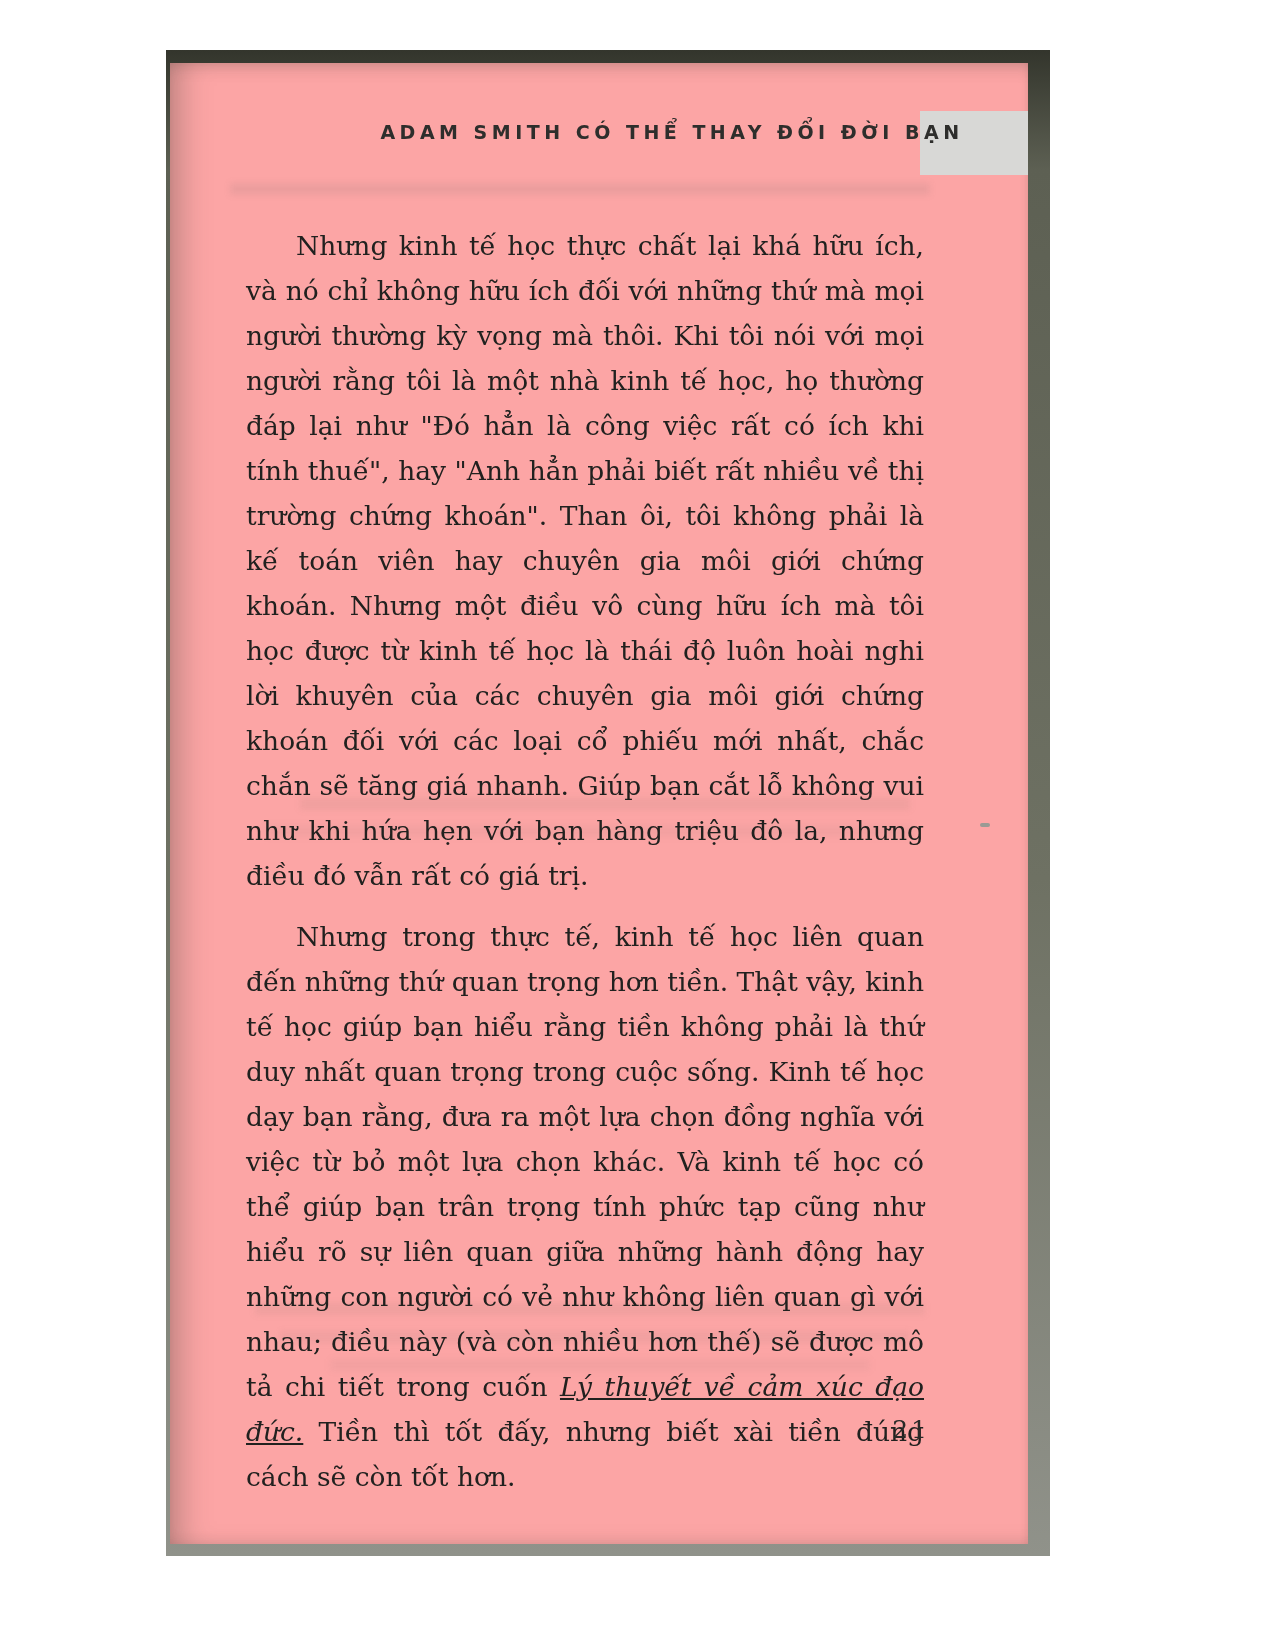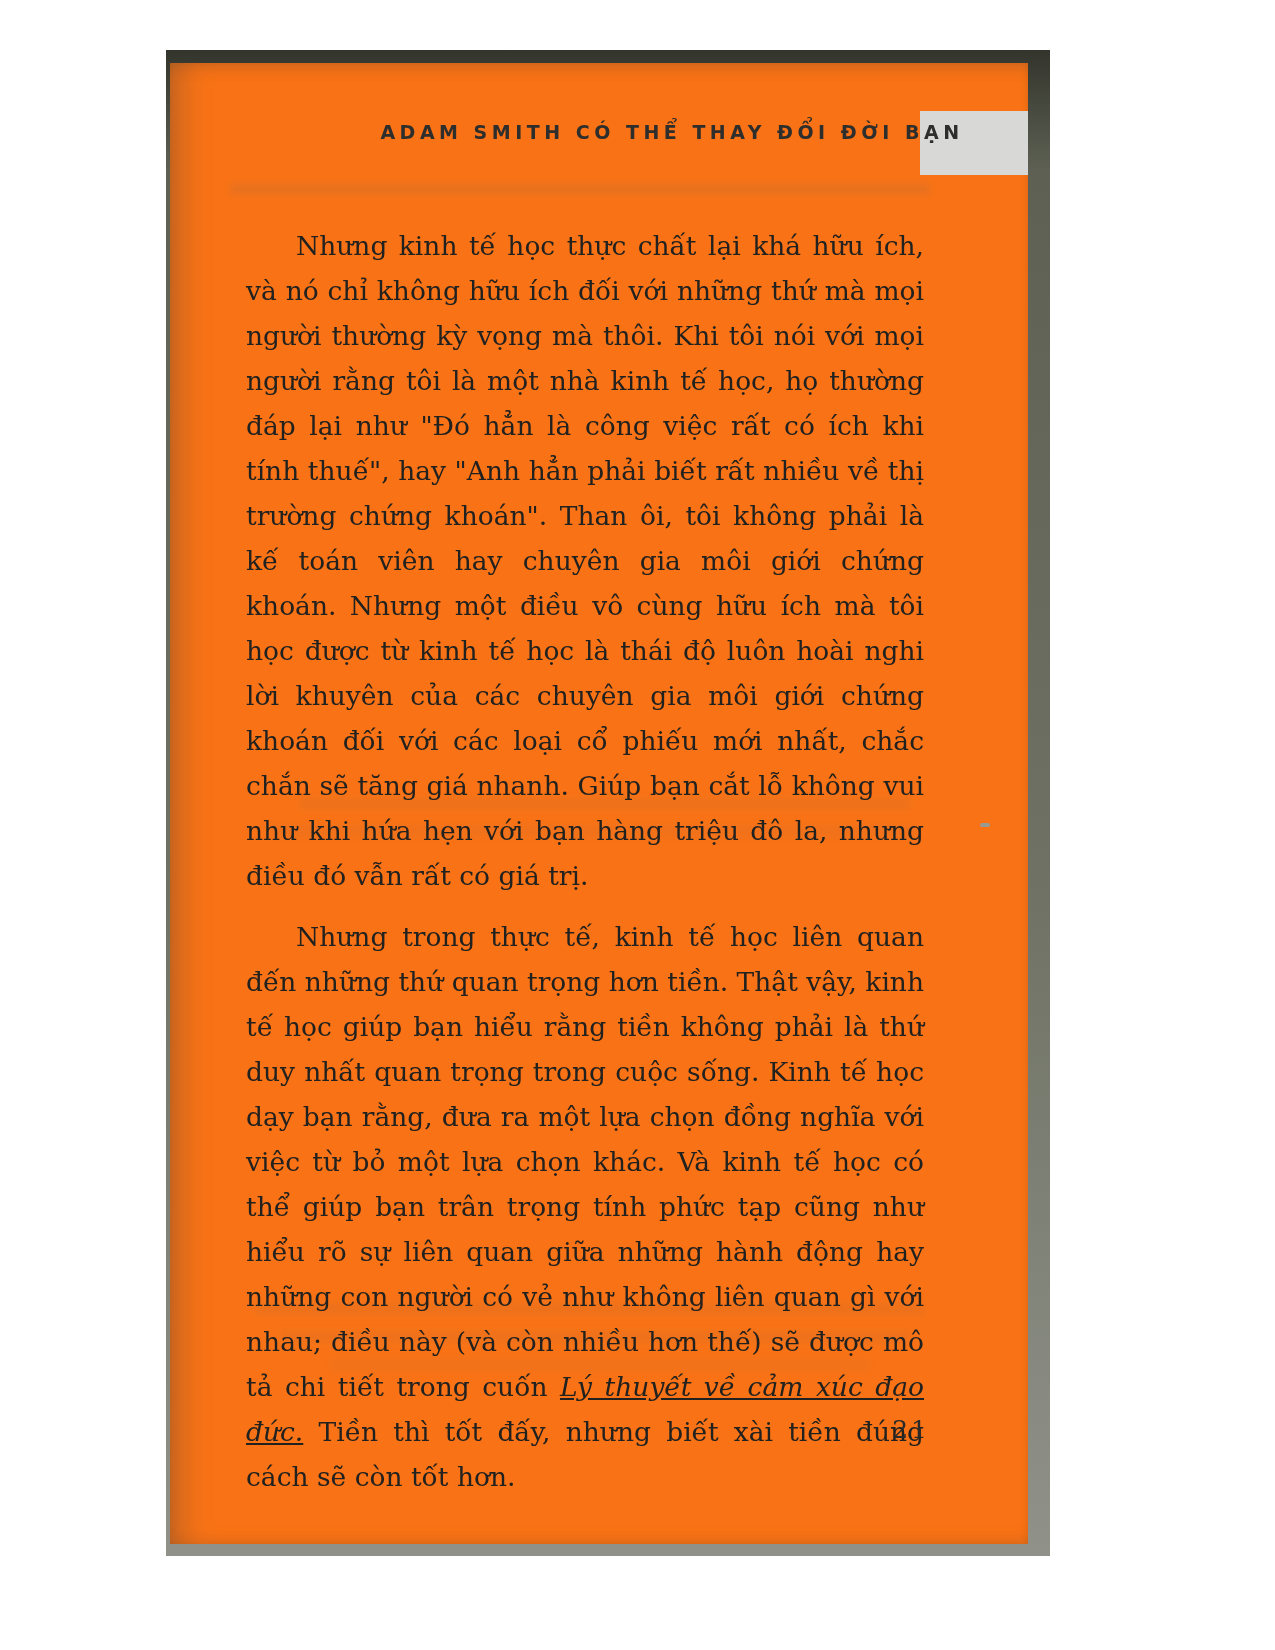--- a/index.html
+++ b/index.html
@@ -21,21 +21,21 @@
     width: 884px;
     height: 1506px;
     background: linear-gradient(180deg, #33352c 0%, #5d6053 8%, #6e7163 55%, #90928a 100%);
   }
   .page {
     position: absolute;
     left: 170px;
     top: 63px;
     width: 858px;
     height: 1481px;
-    background: #f97316;
+    background: #fca5a5;
     box-shadow:
       inset 24px 0 32px -16px rgba(70, 65, 58, 0.38),
       inset 0 12px 18px -12px rgba(60, 60, 55, 0.28),
       inset -6px 0 10px -6px rgba(0, 0, 0, 0.08),
       inset 0 -10px 16px -12px rgba(60, 60, 55, 0.18);
   }
   .scan-box {
     position: absolute;
     top: 48px;
     right: 0;

